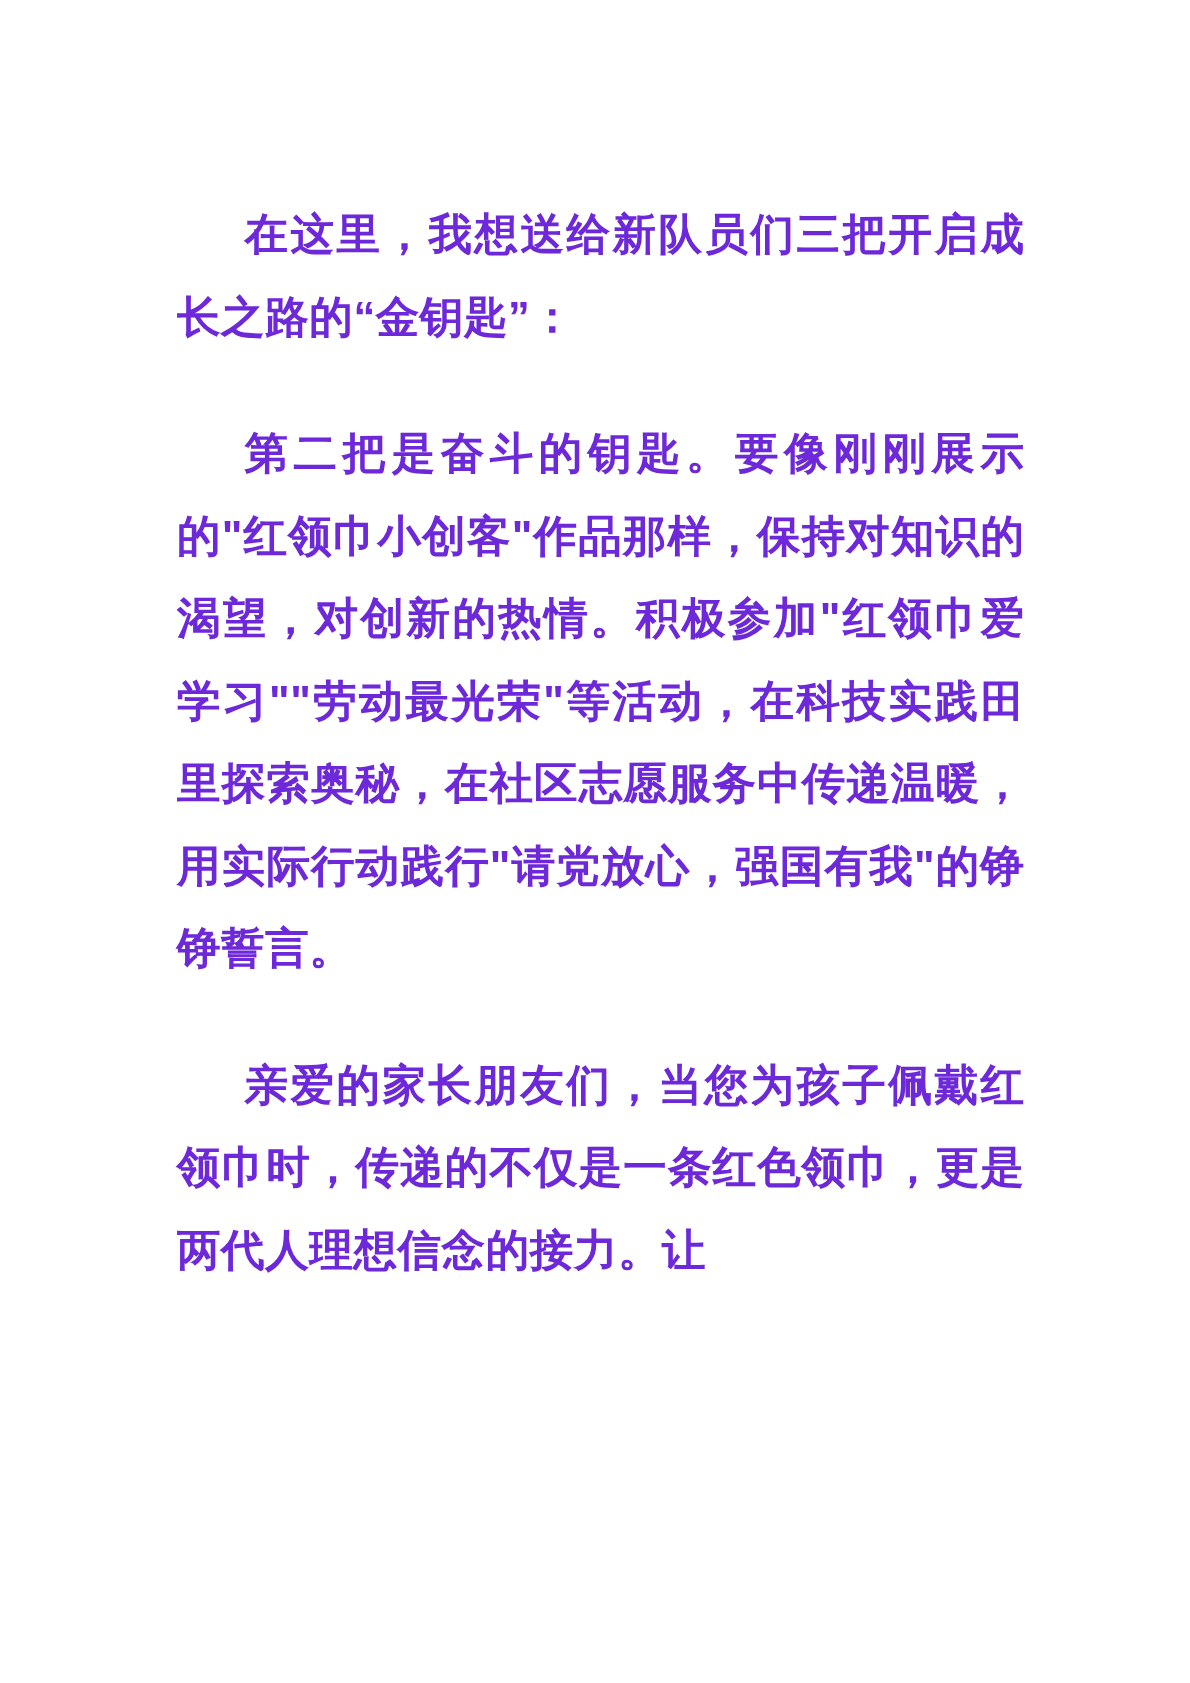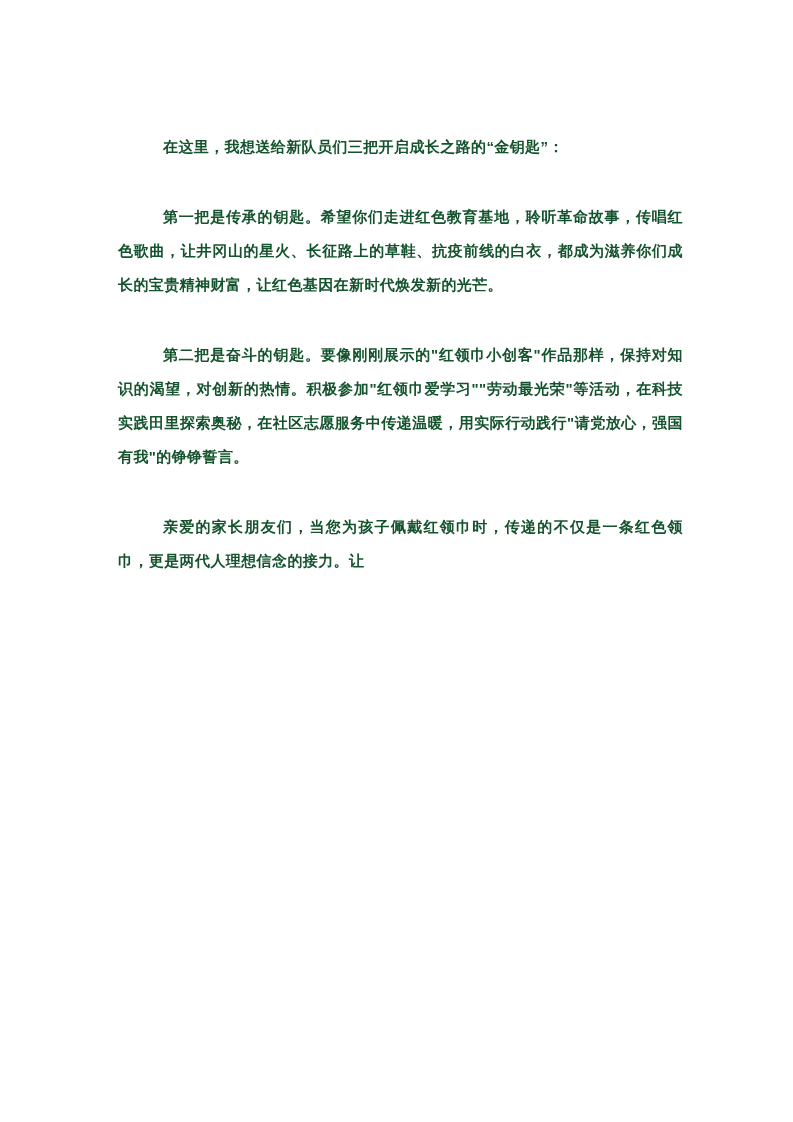--- a/index.html
+++ b/index.html
@@ -20,37 +20,36 @@
     height: 1122px;
     box-sizing: border-box;
     padding: 130px 110px 40px 118px;
     background: #ffffff;
   }
   .doc-body {
     display: block;
   }
   p.para {
     margin: 0 0 36px 0;
-    font-size: 15px;
-    line-height: 34px;
+    font-size: 29px;
+    line-height: 55px;
     letter-spacing: 0.4px;
     text-indent: 45px;
     text-align: justify;
     text-justify: inter-ideograph;
     font-weight: 600;
-    color: #14532d;
+    color: #6d28d9;
     word-break: break-all;
   }
   p.para:last-child {
     margin-bottom: 0;
   }
 </style>
 </head>
 <body>
 
 <div class="page">
   <div class="doc-body">
     <p class="para">在这里，我想送给新队员们三把开启成长之路的“金钥匙”：</p>
-    <p class="para">第一把是传承的钥匙。希望你们走进红色教育基地，聆听革命故事，传唱红色歌曲，让井冈山的星火、长征路上的草鞋、抗疫前线的白衣，都成为滋养你们成长的宝贵精神财富，让红色基因在新时代焕发新的光芒。</p>
     <p class="para">第二把是奋斗的钥匙。要像刚刚展示的"红领巾小创客"作品那样，保持对知识的渴望，对创新的热情。积极参加"红领巾爱学习""劳动最光荣"等活动，在科技实践田里探索奥秘，在社区志愿服务中传递温暖，用实际行动践行"请党放心，强国有我"的铮铮誓言。</p>
     <p class="para">亲爱的家长朋友们，当您为孩子佩戴红领巾时，传递的不仅是一条红色领巾，更是两代人理想信念的接力。让</p>
   </div>
 </div>
 
 </body></html>

